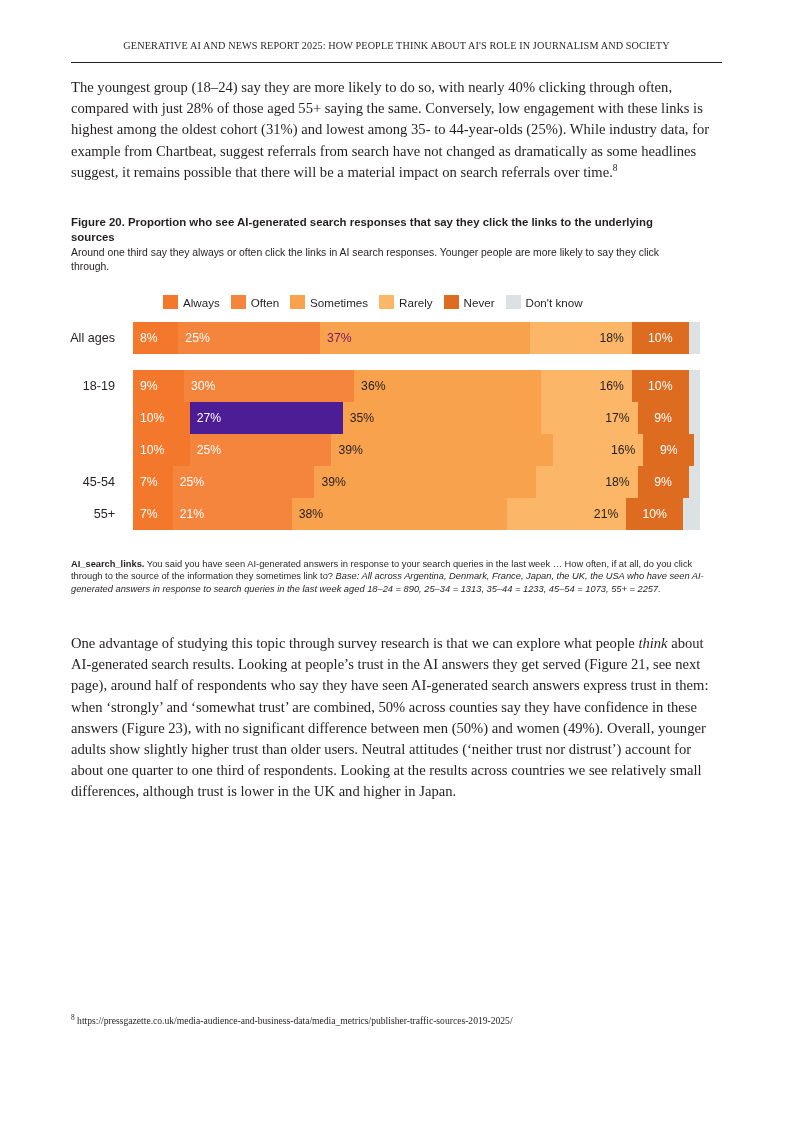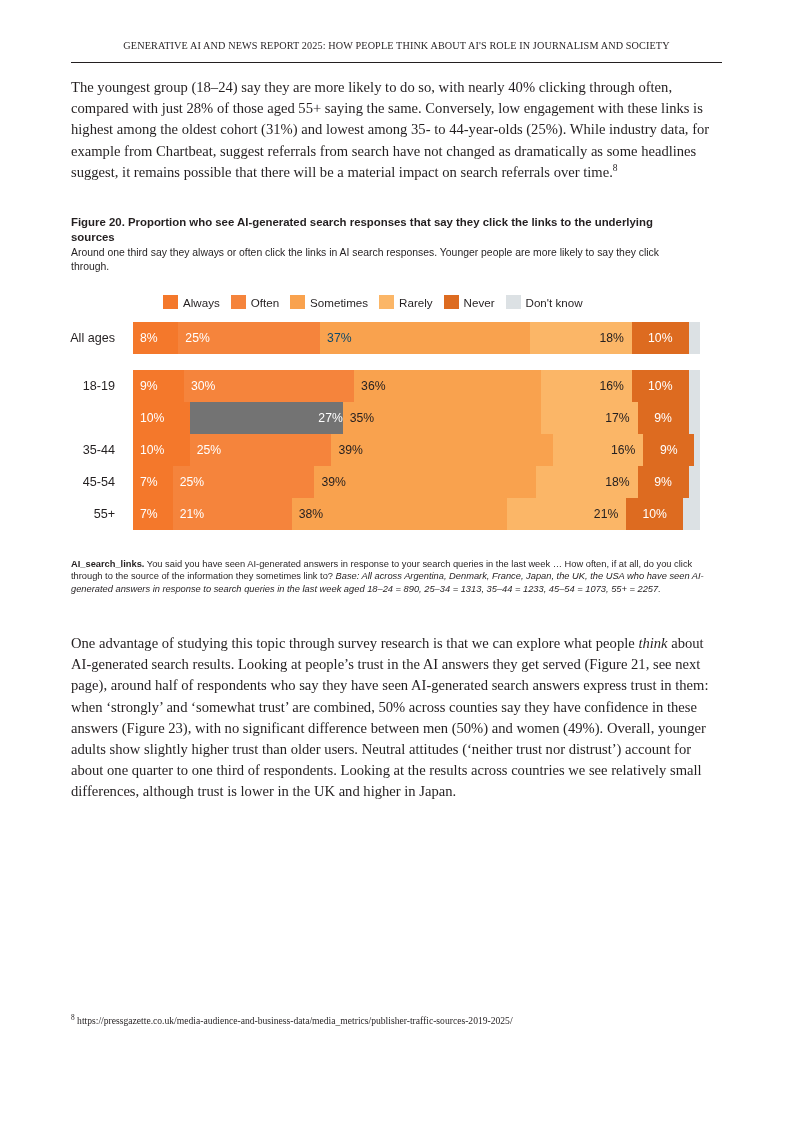--- a/index.html
+++ b/index.html
@@ -273,21 +273,21 @@
       <div class="chart-row">
         <div class="row-label">All ages</div>
         <div class="row-bar">
           <div class="seg align-left" style="width: 8%; background: rgb(244, 120, 43);">
             <span class="seg-val" style="color: rgb(255, 255, 255);">8%</span>
           </div>
           <div class="seg align-left" style="width: 25%; background: rgb(245, 132, 60);">
             <span class="seg-val" style="color: rgb(255, 255, 255);">25%</span>
           </div>
           <div class="seg align-left" style="width: 37%; background: rgb(249, 162, 78);">
-            <span class="seg-val" style="color: #0c4a6e;">37%</span>
+            <span class="seg-val" style="color: #701a75;">37%</span>
           </div>
           <div class="seg align-right" style="width: 18%; background: rgb(251, 182, 103);">
             <span class="seg-val" style="color: rgb(35, 31, 32);">18%</span>
           </div>
           <div class="seg align-center" style="width: 10%; background: rgb(221, 107, 32);">
             <span class="seg-val" style="color: rgb(255, 255, 255);">10%</span>
           </div>
           <div class="seg align-center" style="width: 2%; background: rgb(220, 225, 228);"></div>
         </div>
       </div>
@@ -310,37 +310,36 @@
             <span class="seg-val" style="color: rgb(255, 255, 255);">10%</span>
           </div>
           <div class="seg align-center" style="width: 2%; background: rgb(220, 225, 228);"></div>
         </div>
       </div>
       <div class="chart-row">
         <div class="row-bar">
           <div class="seg align-left" style="width: 10%; background: rgb(244, 120, 43);">
             <span class="seg-val" style="color: rgb(255, 255, 255);">10%</span>
           </div>
-          <div class="seg align-left" style="width: 27%; background: #737373; justify-content: flex-end;">
+          <div class="seg align-left" style="width: 27%; background: #4c1d95;">
             <span class="seg-val" style="color: rgb(255, 255, 255);">27%</span>
           </div>
           <div class="seg align-left" style="width: 35%; background: rgb(249, 162, 78);">
             <span class="seg-val" style="color: rgb(35, 31, 32);">35%</span>
           </div>
           <div class="seg align-right" style="width: 17%; background: rgb(251, 182, 103);">
             <span class="seg-val" style="color: rgb(35, 31, 32);">17%</span>
           </div>
           <div class="seg align-center" style="width: 9%; background: rgb(221, 107, 32);">
             <span class="seg-val" style="color: rgb(255, 255, 255);">9%</span>
           </div>
           <div class="seg align-center" style="width: 2%; background: rgb(220, 225, 228);"></div>
         </div>
       </div>
       <div class="chart-row">
-        <div class="row-label">35-44</div>
         <div class="row-bar">
           <div class="seg align-left" style="width: 10%; background: rgb(244, 120, 43);">
             <span class="seg-val" style="color: rgb(255, 255, 255);">10%</span>
           </div>
           <div class="seg align-left" style="width: 25%; background: rgb(245, 132, 60);">
             <span class="seg-val" style="color: rgb(255, 255, 255);">25%</span>
           </div>
           <div class="seg align-left" style="width: 39%; background: rgb(249, 162, 78);">
             <span class="seg-val" style="color: rgb(35, 31, 32);">39%</span>
           </div>

